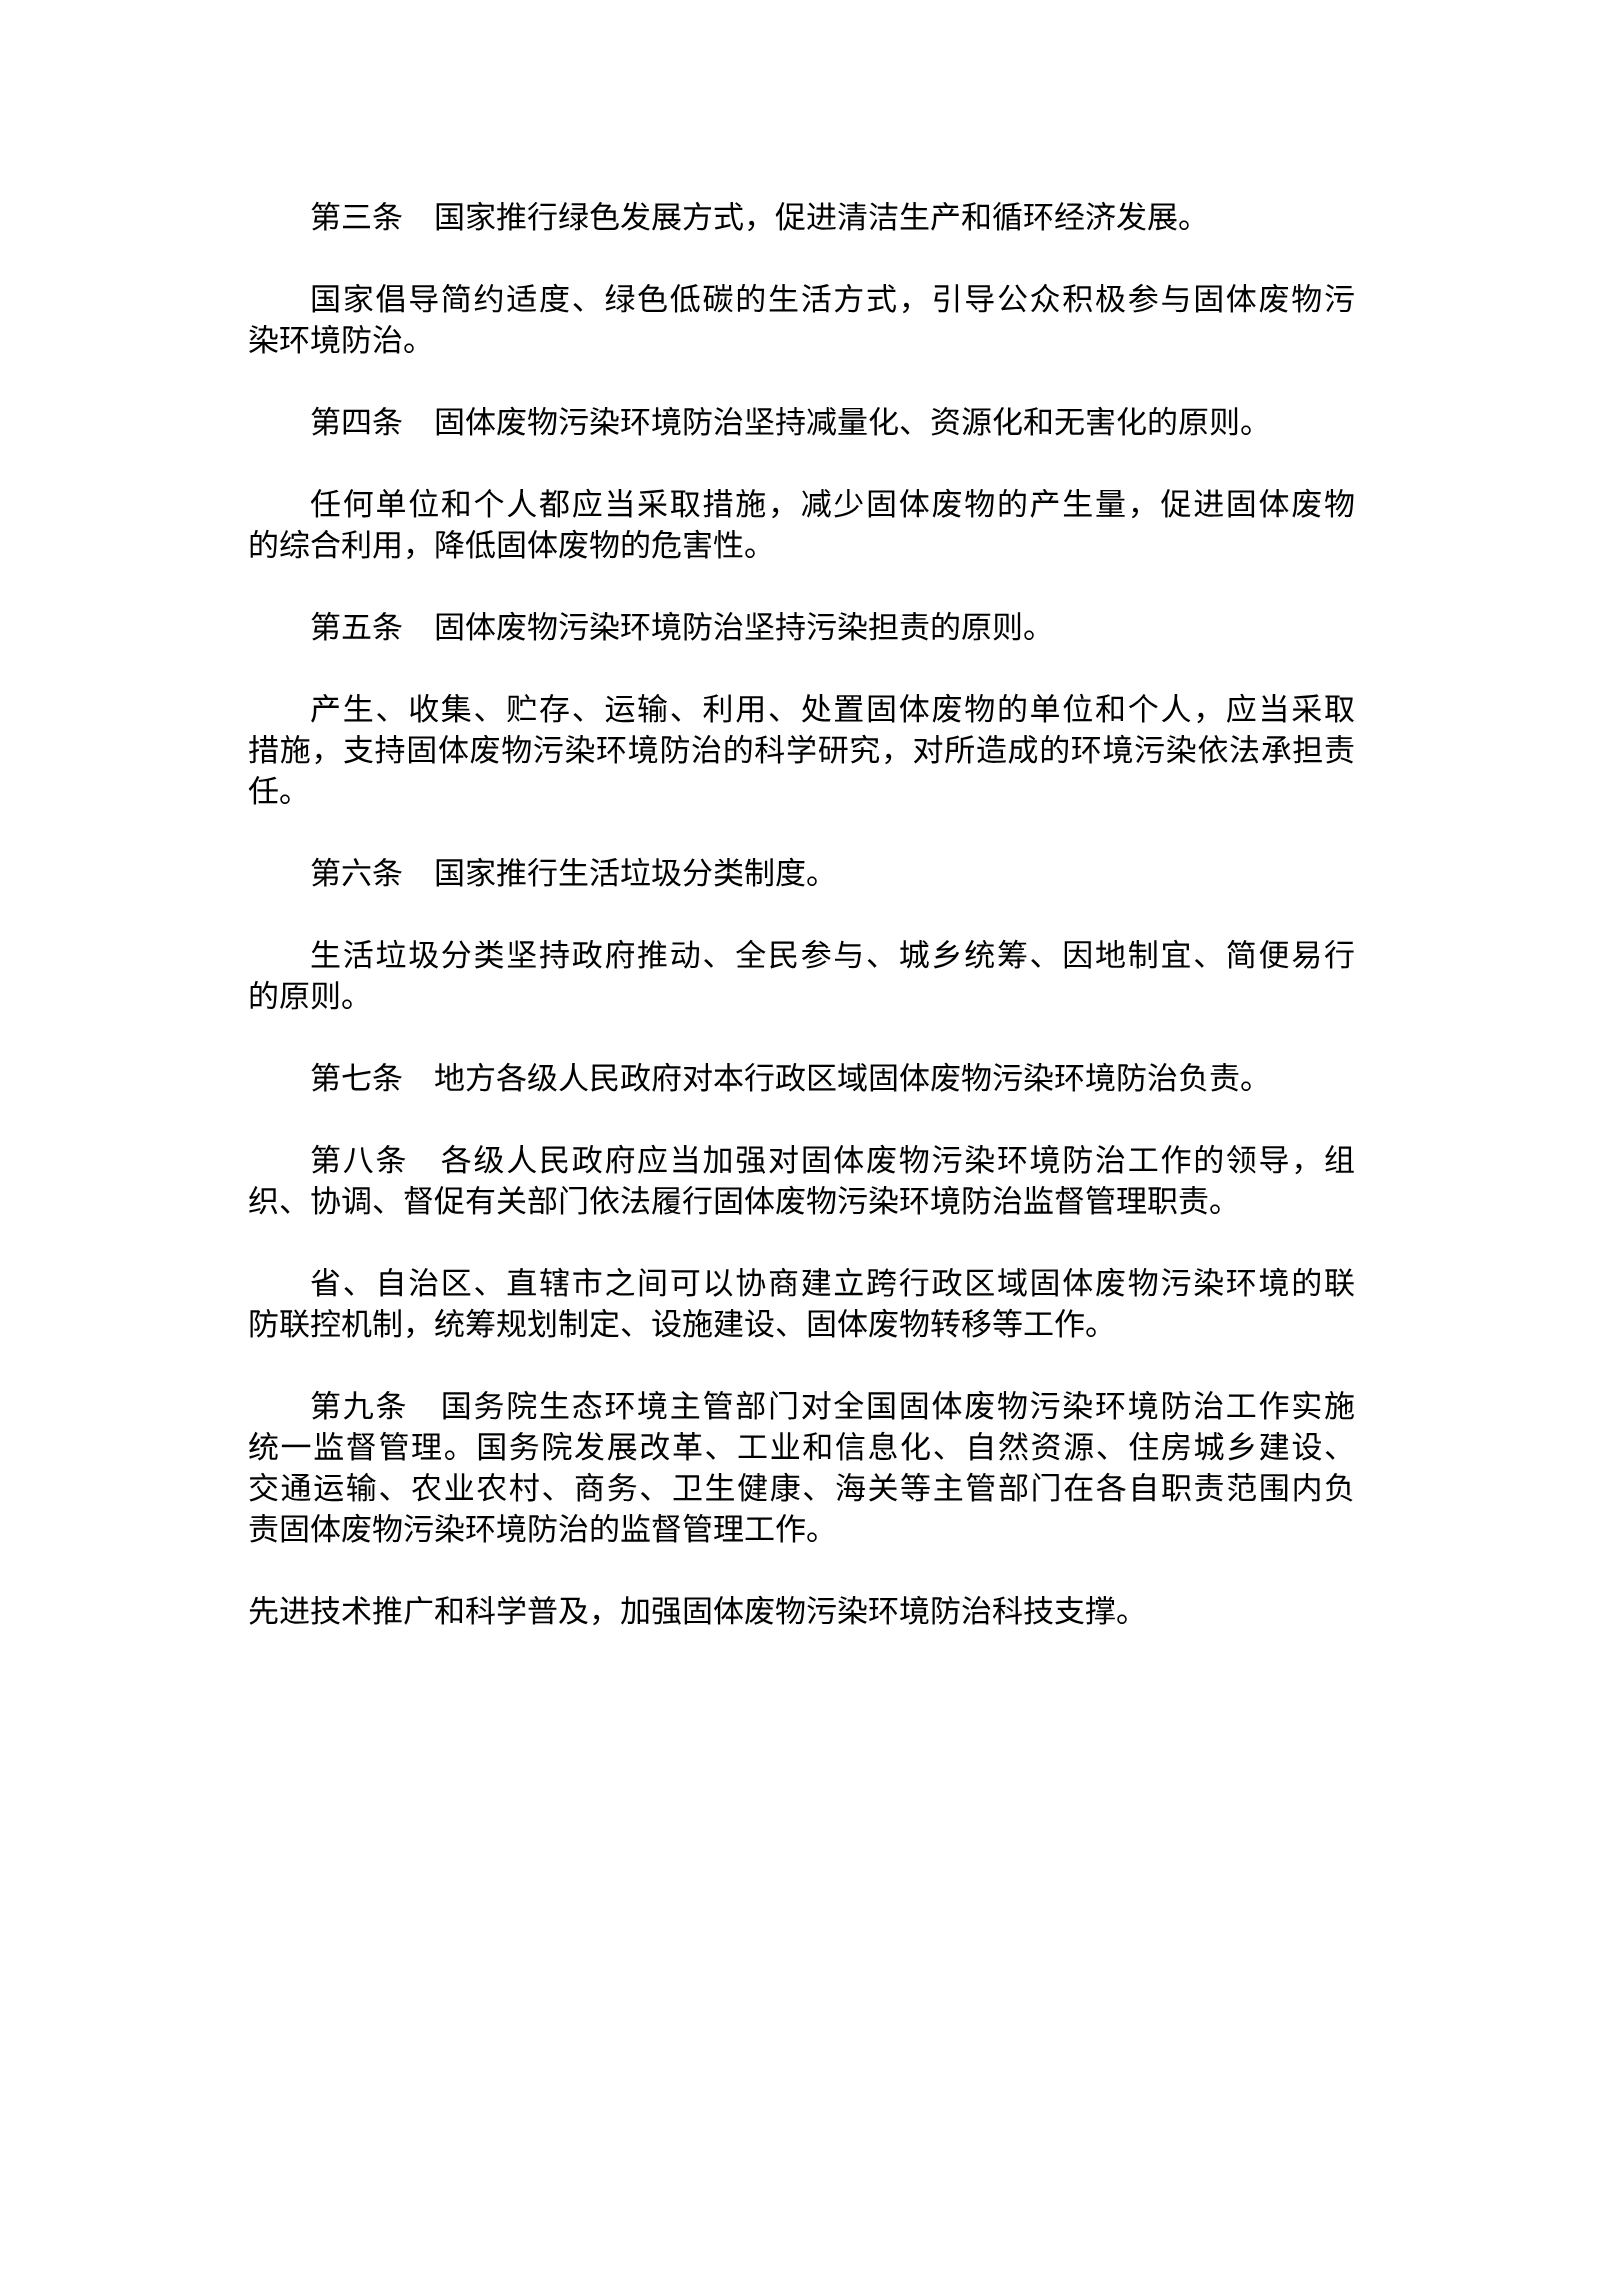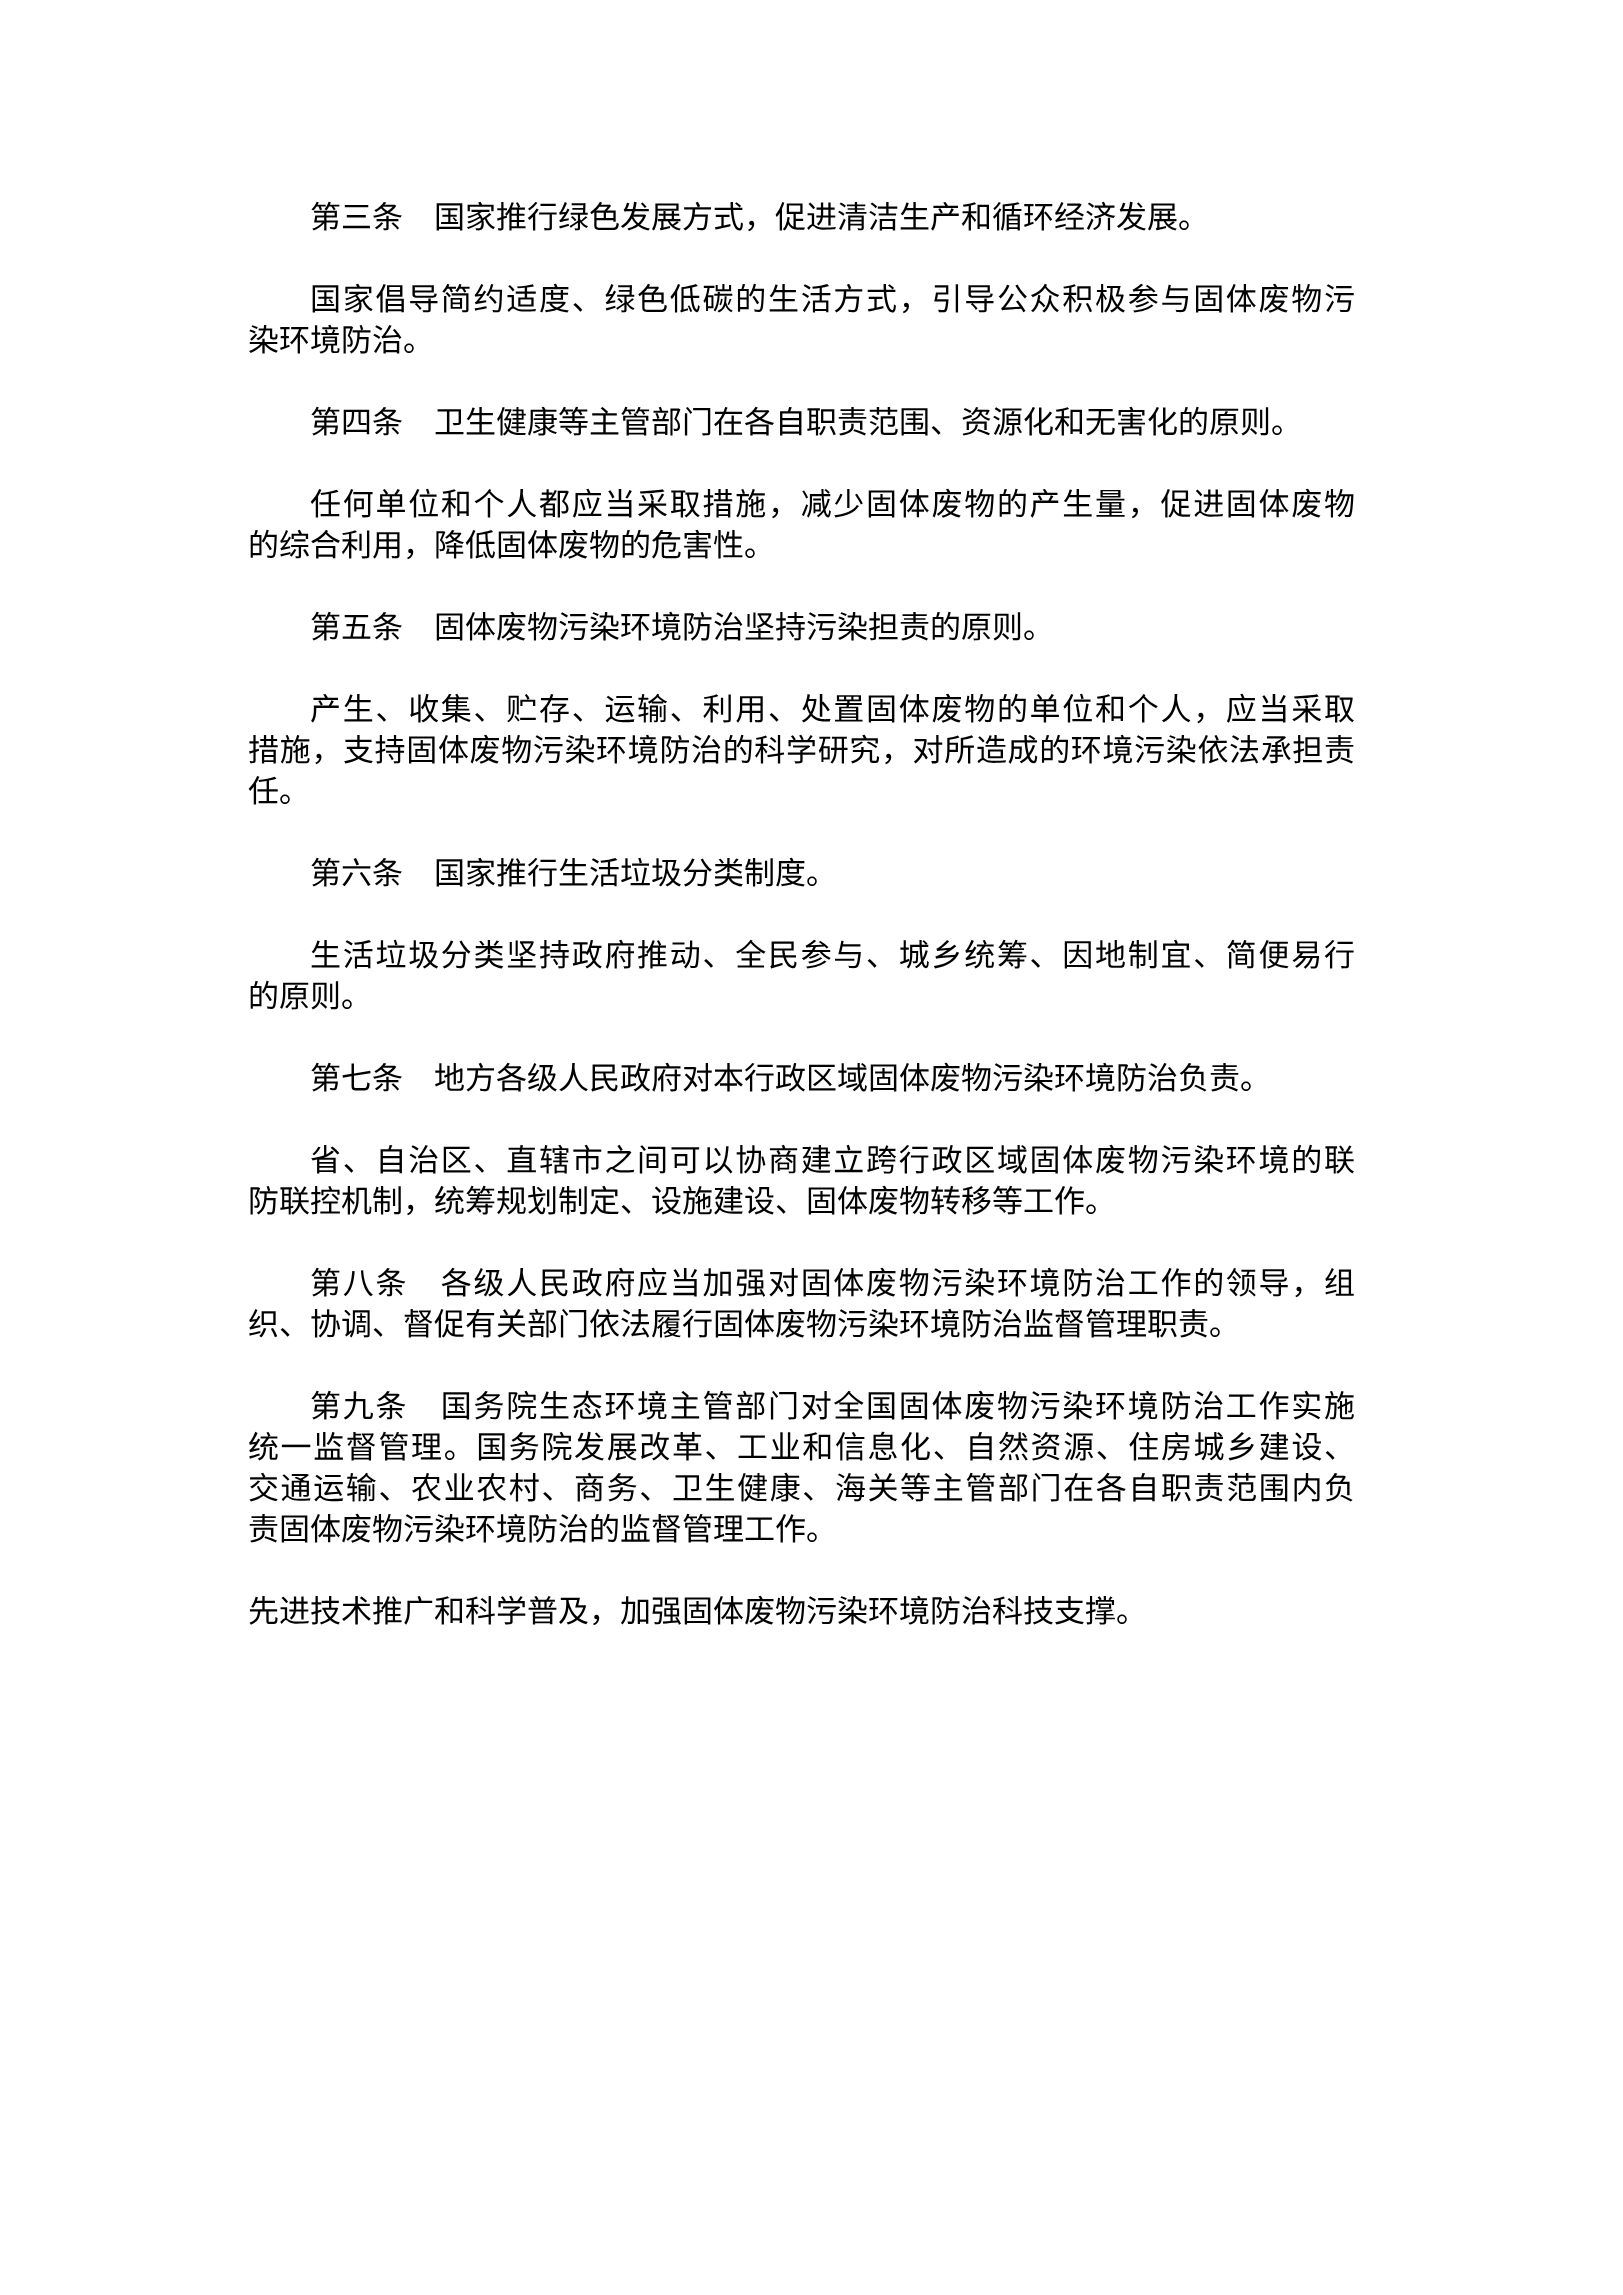--- a/index.html
+++ b/index.html
@@ -40,21 +40,21 @@
 <div class="page">
   <div class="content" id="doc-content" style="color: rgb(0, 0, 0);">
       <div class="para">
         <div class="line first">第三条　国家推行绿色发展方式，促进清洁生产和循环经济发展。</div>
       </div>
       <div class="para">
         <div class="line first full">国家倡导简约适度、绿色低碳的生活方式，引导公众积极参与固体废物污</div>
         <div class="line">染环境防治。</div>
       </div>
       <div class="para">
-        <div class="line first">第四条　卫生健康等主管部门在各自职责范围、资源化和无害化的原则。</div>
+        <div class="line first">第四条　固体废物污染环境防治坚持减量化、资源化和无害化的原则。</div>
       </div>
       <div class="para">
         <div class="line first full">任何单位和个人都应当采取措施，减少固体废物的产生量，促进固体废物</div>
         <div class="line">的综合利用，降低固体废物的危害性。</div>
       </div>
       <div class="para">
         <div class="line first">第五条　固体废物污染环境防治坚持污染担责的原则。</div>
       </div>
       <div class="para">
         <div class="line first full">产生、收集、贮存、运输、利用、处置固体废物的单位和个人，应当采取</div>
@@ -65,26 +65,26 @@
         <div class="line first">第六条　国家推行生活垃圾分类制度。</div>
       </div>
       <div class="para">
         <div class="line first full">生活垃圾分类坚持政府推动、全民参与、城乡统筹、因地制宜、简便易行</div>
         <div class="line">的原则。</div>
       </div>
       <div class="para">
         <div class="line first">第七条　地方各级人民政府对本行政区域固体废物污染环境防治负责。</div>
       </div>
       <div class="para">
+        <div class="line first full">第八条　各级人民政府应当加强对固体废物污染环境防治工作的领导，组</div>
+        <div class="line">织、协调、督促有关部门依法履行固体废物污染环境防治监督管理职责。</div>
+      </div>
+      <div class="para">
         <div class="line first full">省、自治区、直辖市之间可以协商建立跨行政区域固体废物污染环境的联</div>
         <div class="line">防联控机制，统筹规划制定、设施建设、固体废物转移等工作。</div>
-      </div>
-      <div class="para">
-        <div class="line first full">第八条　各级人民政府应当加强对固体废物污染环境防治工作的领导，组</div>
-        <div class="line">织、协调、督促有关部门依法履行固体废物污染环境防治监督管理职责。</div>
       </div>
       <div class="para">
         <div class="line first full">第九条　国务院生态环境主管部门对全国固体废物污染环境防治工作实施</div>
         <div class="line full">统一监督管理。国务院发展改革、工业和信息化、自然资源、住房城乡建设、</div>
         <div class="line full">交通运输、农业农村、商务、卫生健康、海关等主管部门在各自职责范围内负</div>
         <div class="line">责固体废物污染环境防治的监督管理工作。</div>
       </div>
       <div class="para">
         <div class="line">先进技术推广和科学普及，加强固体废物污染环境防治科技支撑。</div>
       </div>

